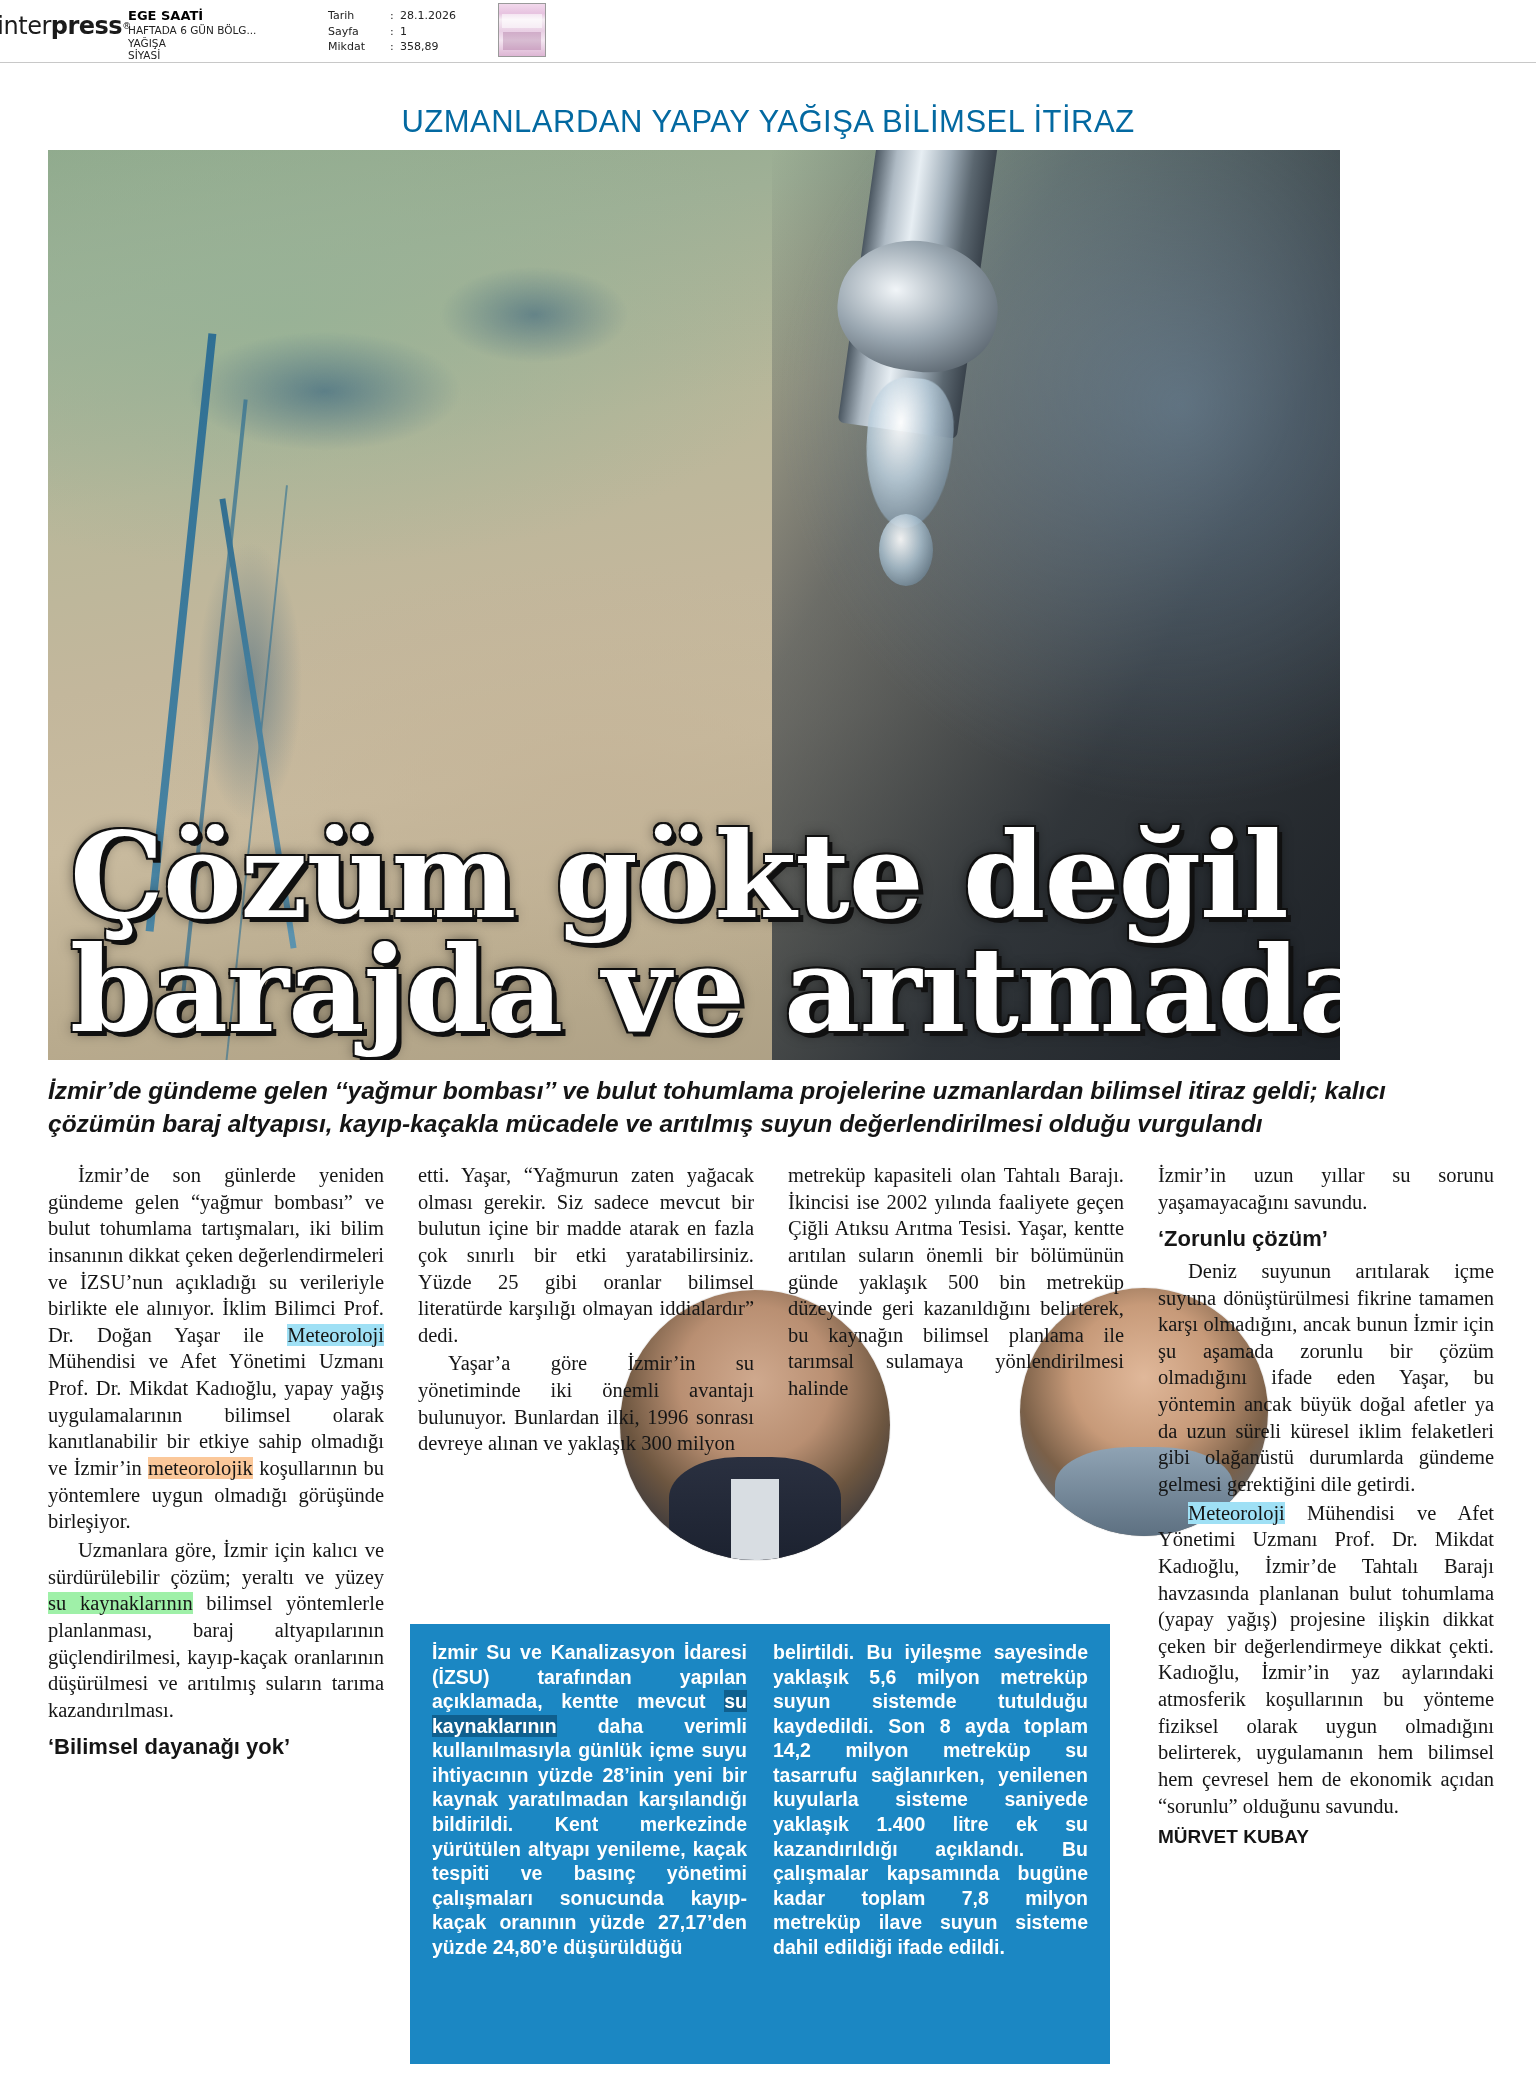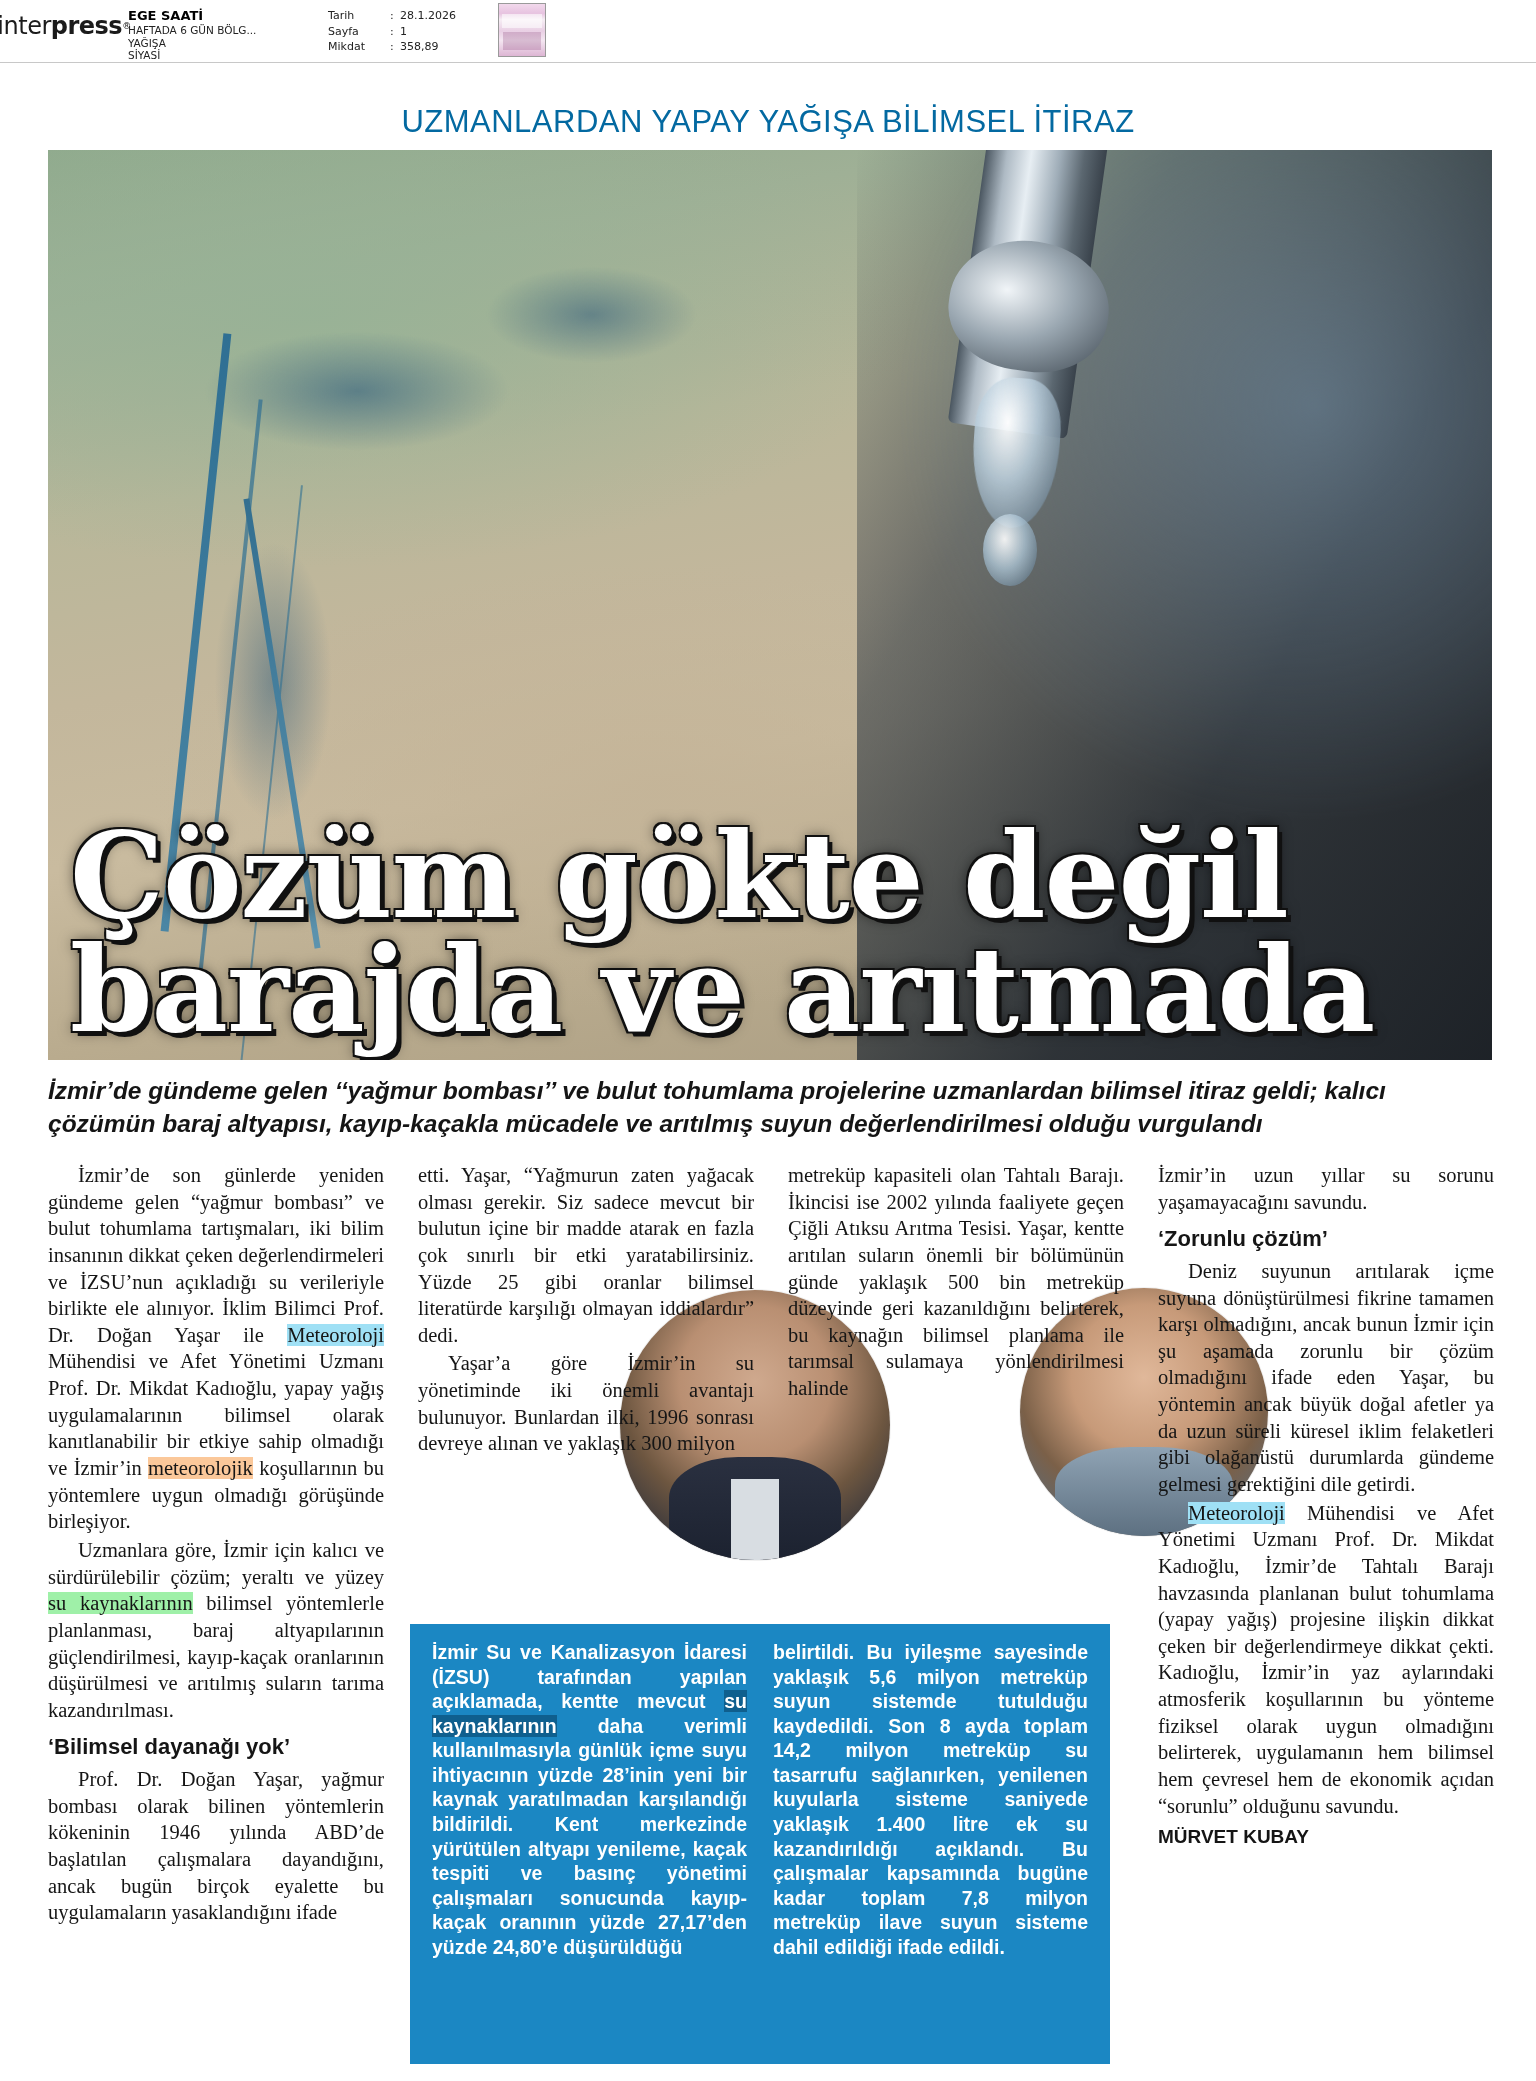--- a/index.html
+++ b/index.html
@@ -103,21 +103,21 @@
     font-size: 31px;
     letter-spacing: 0.5px;
     color: #0369a1;
   }
 
   
   .hero {
     position: absolute;
     left: 48px;
     top: 150px;
-    width: 1444px;
+    width: 1292px;
     height: 910px;
     overflow: hidden;
     background: #701a75;
   }
   
   .hero-land {
     position: absolute;
     inset: 0;
     background:
       radial-gradient(ellipse 60% 40% at 18% 18%, rgba(150,178,150,0.85) 0%, rgba(120,150,120,0) 70%),
@@ -436,21 +436,20 @@
 
 <div class="cols">
 
   <div class="col c1">
     <p><span>İzmir’de son günlerde yeniden gündeme gelen “yağmur bombası” ve bulut tohumlama tartışmaları, iki bilim insanının dikkat çeken değerlendirmeleri ve İZSU’nun açıkladığı su verileriyle birlikte ele alınıyor. İklim Bilimci Prof. Dr. Doğan Yaşar ile </span><span class="hl-blue">Meteoroloji</span><span> Mühendisi ve Afet Yönetimi Uzmanı Prof. Dr. Mikdat Kadıoğlu, yapay yağış uygulamalarının bilimsel olarak kanıtlanabilir bir etkiye sahip olmadığı ve İzmir’in </span><span class="hl-orange">meteorolojik</span><span> koşullarının bu yöntemlere uygun olmadığı görüşünde birleşiyor.</span></p>
 
     <p><span>Uzmanlara göre, İzmir için kalıcı ve sürdürülebilir çözüm; yeraltı ve yüzey </span><span class="hl-green">su kaynaklarının</span><span> bilimsel yöntemlerle planlanması, baraj altyapılarının güçlendirilmesi, kayıp-kaçak oranlarının düşürülmesi ve arıtılmış suların tarıma kazandırılması.</span></p>
 
     <div class="subhead">‘Bilimsel dayanağı yok’</div>
 
-    <p>Prof. Dr. Doğan Yaşar, yağmur bombası olarak bilinen yöntemlerin kökeninin 1946 yılında ABD’de başlatılan çalışmalara dayandığını, ancak bugün birçok eyalette bu uygulamaların yasaklandığını ifade</p>
   </div>
 
   <div class="col c2">
     <p class="noind">etti. Yaşar, “Yağmurun zaten yağacak olması gerekir. Siz sadece mevcut bir bulutun içine bir madde atarak en fazla çok sınırlı bir etki yaratabilirsiniz. Yüzde 25 gibi oranlar bilimsel literatürde karşılığı olmayan iddialardır” dedi.</p>
     <p>Yaşar’a göre İzmir’in su yönetiminde iki önemli avantajı bulunuyor. Bunlardan ilki, 1996 sonrası devreye alınan ve yaklaşık 300 milyon</p>
   </div>
 
   <div class="col c3">
     <p class="noind">metreküp kapasiteli olan Tahtalı Barajı. İkincisi ise 2002 yılında faaliyete geçen Çiğli Atıksu Arıtma Tesisi. Yaşar, kentte arıtılan suların önemli bir bölümünün günde yaklaşık 500 bin metreküp düzeyinde geri kazanıldığını belirterek, bu kaynağın bilimsel planlama ile tarımsal sulamaya yönlendirilmesi halinde</p>
   </div>

